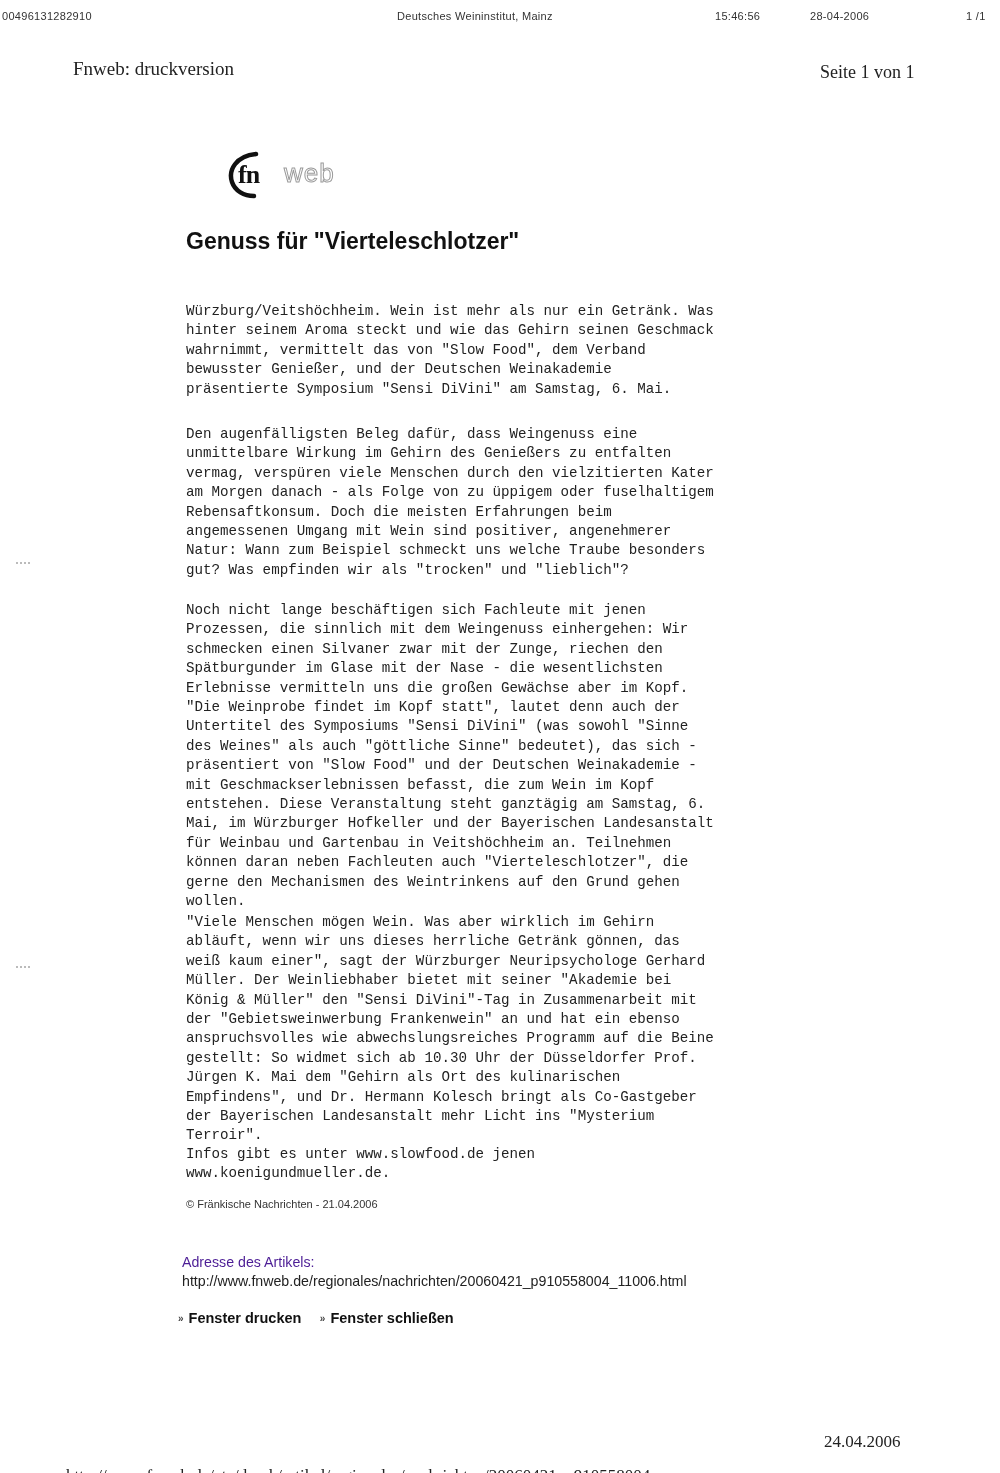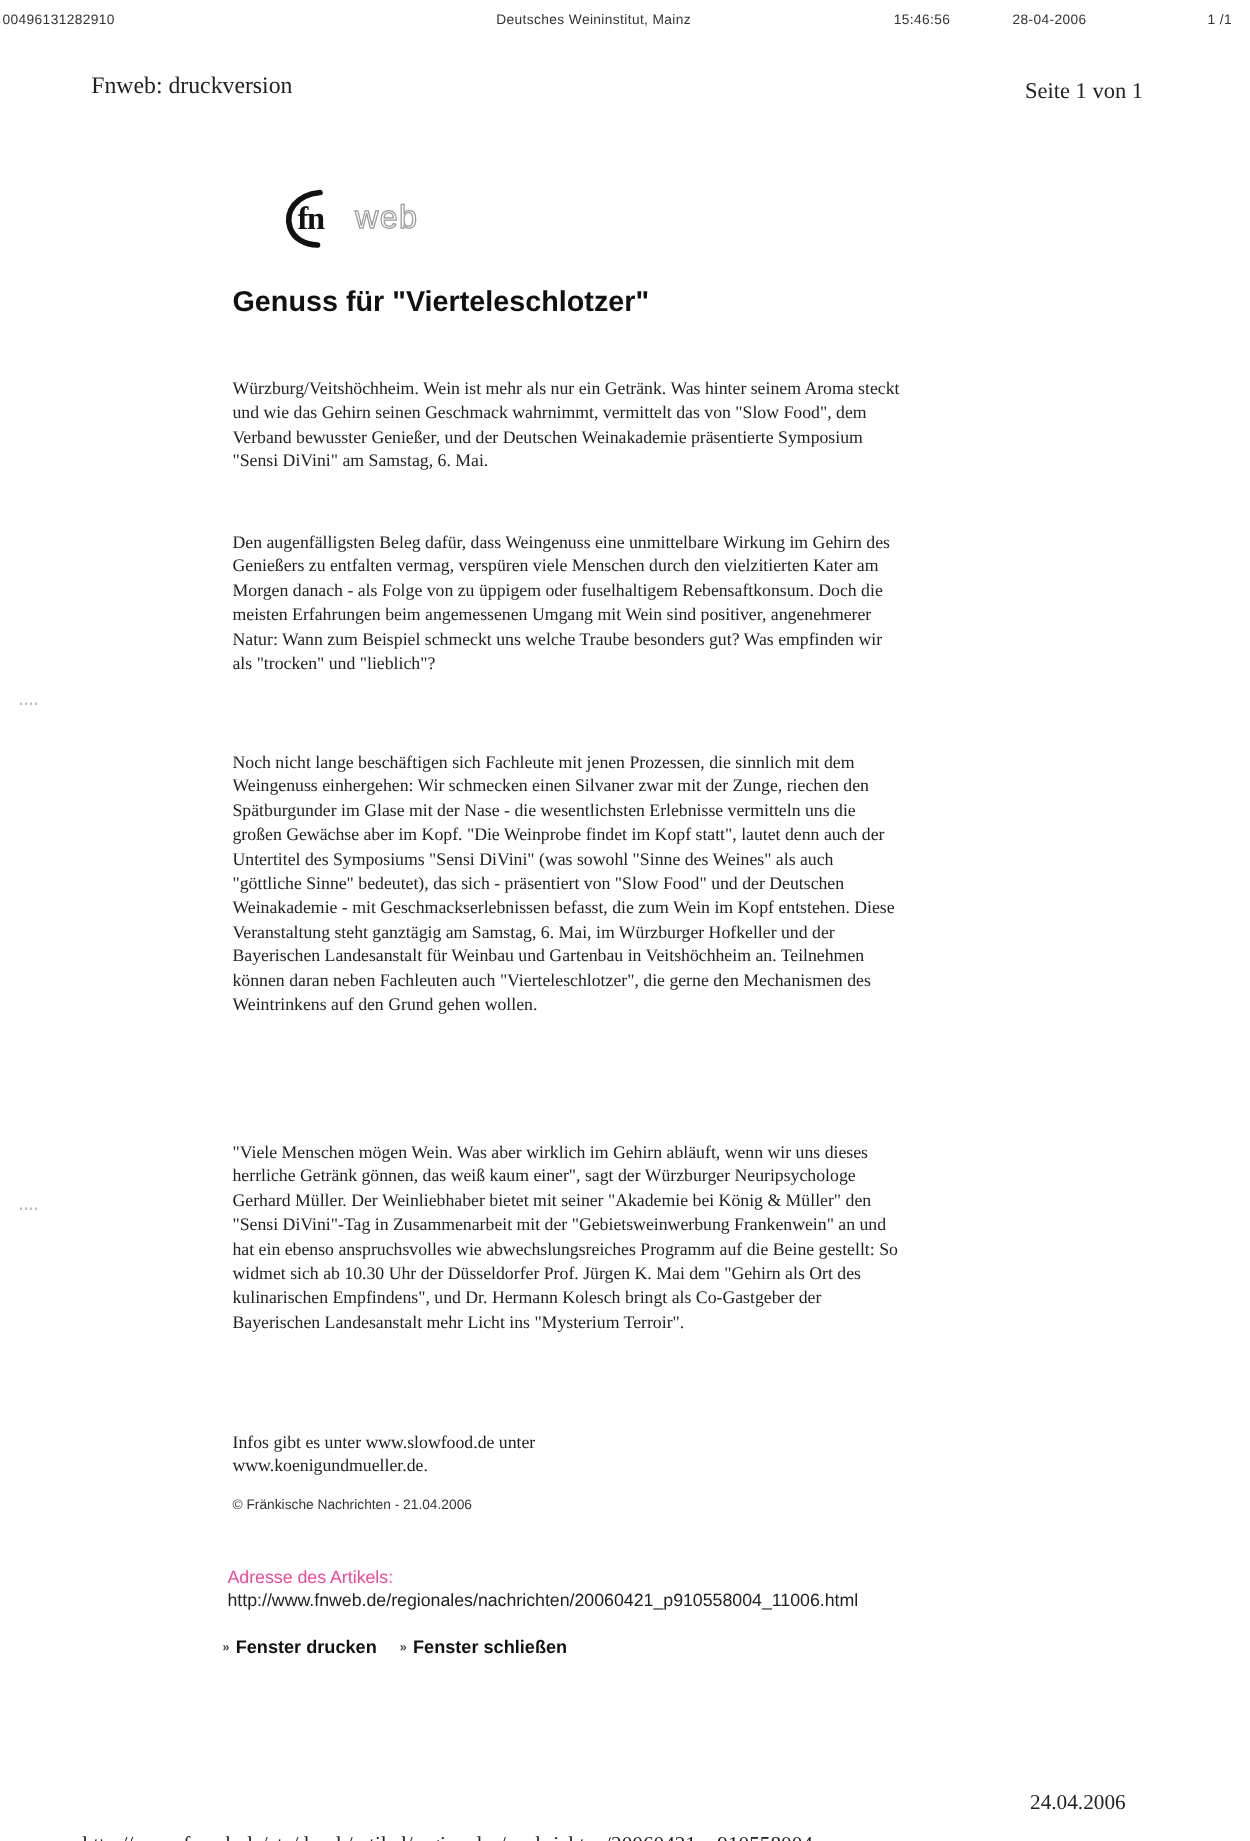--- a/index.html
+++ b/index.html
@@ -101,21 +101,21 @@
     }
     .subheadline {
       font-family: "Liberation Sans", sans-serif;
       font-weight: bold;
       font-size: 14.5px;
       margin: 2px 0 0 1px;
       line-height: 20px;
       color: #222;
     }
     .body-text {
-      font-family: Liberation Serif, serif;
+      font-family: Liberation Mono, monospace;
       font-size: 14.2px;
       line-height: 19.4px;
       color: #222;
       width: 535px;
       margin: 0;
     }
     .p1 { position: absolute; top: 76px; }
     .p2 { position: absolute; top: 199px; }
     .p3 { position: absolute; top: 375px; }
     .p4 { position: absolute; top: 687px; }
@@ -129,21 +129,21 @@
       font-family: "Liberation Sans", sans-serif;
       font-size: 11px;
       color: #333;
     }
     .address-label {
       position: absolute;
       top: 1027px;
       left: -4px;
       font-family: "Liberation Sans", sans-serif;
       font-size: 14.2px;
-      color: #ec4899;
+      color: #4c1d95;
       line-height: 19.4px;
     }
     .address-url {
       position: absolute;
       top: 1046px;
       left: -4px;
       font-family: "Liberation Sans", sans-serif;
       font-size: 14.2px;
       color: #222;
       white-space: nowrap;
@@ -221,21 +221,21 @@
 
 <div class="article">
   <h1 class="headline">Genuss für "Vierteleschlotzer"</h1>
 
   <p class="body-text p1">Würzburg/Veitshöchheim. Wein ist mehr als nur ein Getränk. Was hinter seinem Aroma steckt und wie das Gehirn seinen Geschmack wahrnimmt, vermittelt das von "Slow Food", dem Verband bewusster Genießer, und der Deutschen Weinakademie präsentierte Symposium "Sensi DiVini" am Samstag, 6. Mai.</p>
   <p class="body-text p2">Den augenfälligsten Beleg dafür, dass Weingenuss eine unmittelbare Wirkung im Gehirn des Genießers zu entfalten vermag, verspüren viele Menschen durch den vielzitierten Kater am Morgen danach - als Folge von zu üppigem oder fuselhaltigem Rebensaftkonsum. Doch die meisten Erfahrungen beim angemessenen Umgang mit Wein sind positiver, angenehmerer Natur: Wann zum Beispiel schmeckt uns welche Traube besonders gut? Was empfinden wir als "trocken" und "lieblich"?</p>
   <p class="body-text p3">Noch nicht lange beschäftigen sich Fachleute mit jenen Prozessen, die sinnlich mit dem Weingenuss einhergehen: Wir schmecken einen Silvaner zwar mit der Zunge, riechen den Spätburgunder im Glase mit der Nase - die wesentlichsten Erlebnisse vermitteln uns die großen Gewächse aber im Kopf. "Die Weinprobe findet im Kopf statt", lautet denn auch der Untertitel des Symposiums "Sensi DiVini" (was sowohl "Sinne des Weines" als auch "göttliche Sinne" bedeutet), das sich - präsentiert von "Slow Food" und der Deutschen Weinakademie - mit Geschmackserlebnissen befasst, die zum Wein im Kopf entstehen. Diese Veranstaltung steht ganztägig am Samstag, 6. Mai, im Würzburger Hofkeller und der Bayerischen Landesanstalt für Weinbau und Gartenbau in Veitshöchheim an. Teilnehmen können daran neben Fachleuten auch "Vierteleschlotzer", die gerne den Mechanismen des Weintrinkens auf den Grund gehen wollen.</p>
   <p class="body-text p4">"Viele Menschen mögen Wein. Was aber wirklich im Gehirn abläuft, wenn wir uns dieses herrliche Getränk gönnen, das weiß kaum einer", sagt der Würzburger Neuripsychologe Gerhard Müller. Der Weinliebhaber bietet mit seiner "Akademie bei König &amp; Müller" den "Sensi DiVini"-Tag in Zusammenarbeit mit der "Gebietsweinwerbung Frankenwein" an und hat ein ebenso anspruchsvolles wie abwechslungsreiches Programm auf die Beine gestellt: So widmet sich ab 10.30 Uhr der Düsseldorfer Prof. Jürgen K. Mai dem "Gehirn als Ort des kulinarischen Empfindens", und Dr. Hermann Kolesch bringt als Co-Gastgeber der Bayerischen Landesanstalt mehr Licht ins "Mysterium Terroir".</p>
 
   <p class="body-text p5">
-    <span>Infos gibt es unter </span><a>www.slowfood.de</a><span> unter </span><br><a>www.koenigundmueller.de</a><span>.</span>
+    <span>Infos gibt es unter </span><a>www.slowfood.de</a><span> jenen </span><br><a>www.koenigundmueller.de</a><span>.</span>
   </p>
 
   <div class="copyright">© Fränkische Nachrichten - 21.04.2006</div>
 
   <div class="address-label">Adresse des Artikels:</div>
   <a class="address-url">http://www.fnweb.de/regionales/nachrichten/20060421_p910558004_11006.html</a>
 
   <div class="actions">
     <a class="action-link"><span class="arrow-icon">»</span><span>Fenster drucken</span></a>
     <a class="action-link"><span class="arrow-icon">»</span><span>Fenster schließen</span></a>

